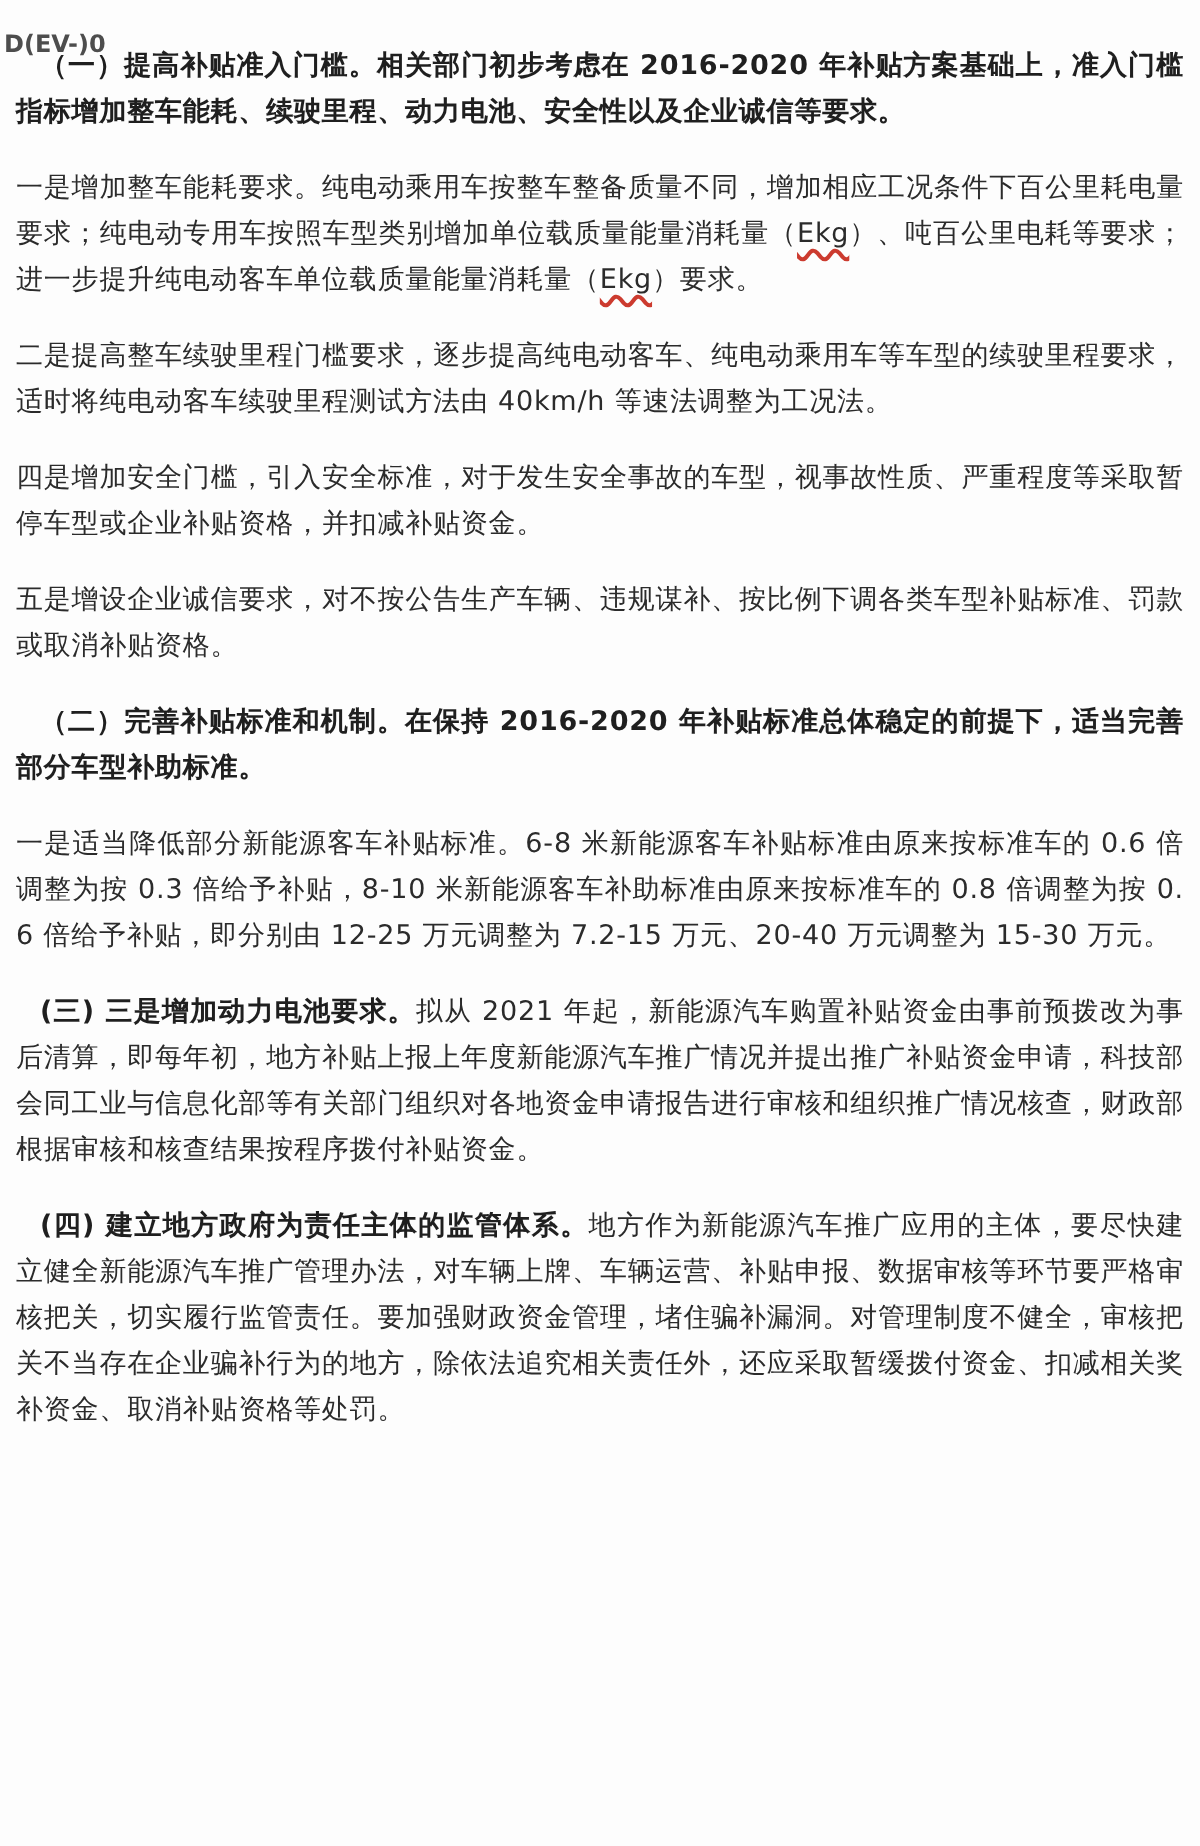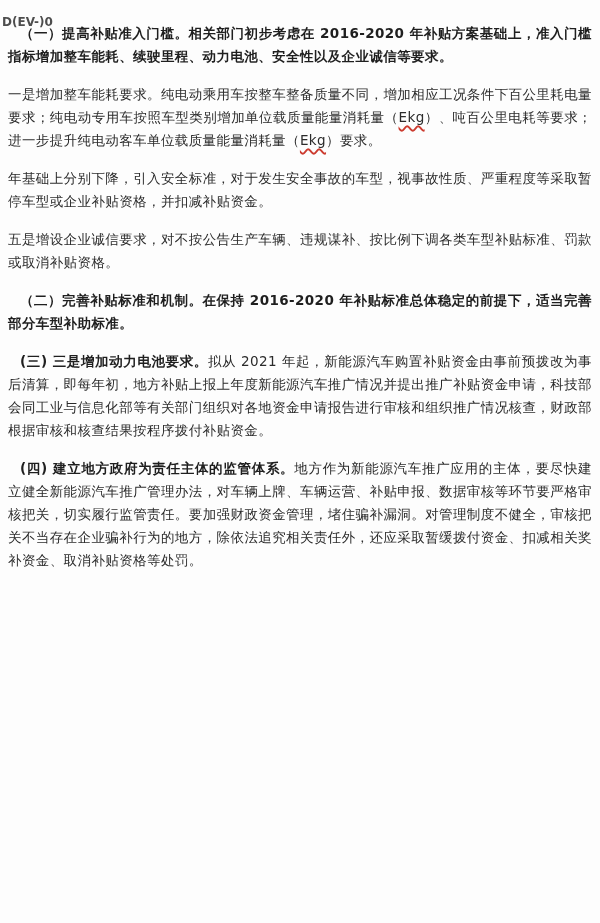--- a/index.html
+++ b/index.html
@@ -49,19 +49,21 @@
   }
 </style>
 </head>
 <body>
 
 <div class="doc">
   <span class="watermark">D(EV-)0</span>
   <div id="doc-body">
       <p class="para"><span class="seg-b">（一）提高补贴准入门槛。相关部门初步考虑在 2016-2020 年补贴方案基础上，准入门槛指标增加整车能耗、续驶里程、动力电池、安全性以及企业诚信等要求。</span></p>
       <p class="para"><span class="seg-n">一是增加整车能耗要求。纯电动乘用车按整车整备质量不同，增加相应工况条件下百公里耗电量要求；纯电动专用车按照车型类别增加单位载质量能量消耗量（</span><span class="seg-sq">Ekg</span><span class="seg-n">）、吨百公里电耗等要求；进一步提升纯电动客车单位载质量能量消耗量（</span><span class="seg-sq">Ekg</span><span class="seg-n">）要求。</span></p>
-      <p class="para"><span class="seg-n">年基础上分别下降，引入安全标准，对于发生安全事故的车型，视事故性质、严重程度等采取暂停车型或企业补贴资格，并扣减补贴资金。</span></p>
+      <p class="para"><span class="seg-n">二是提高整车续驶里程门槛要求，逐步提高纯电动客车、纯电动乘用车等车型的续驶里程要求，适时将纯电动客车续驶里程测试方法由 40km/h 等速法调整为工况法。</span></p>
+      <p class="para"><span class="seg-n">四是增加安全门槛，引入安全标准，对于发生安全事故的车型，视事故性质、严重程度等采取暂停车型或企业补贴资格，并扣减补贴资金。</span></p>
       <p class="para"><span class="seg-n">五是增设企业诚信要求，对不按公告生产车辆、违规谋补、按比例下调各类车型补贴标准、罚款或取消补贴资格。</span></p>
       <p class="para"><span class="seg-b">（二）完善补贴标准和机制。在保持 2016-2020 年补贴标准总体稳定的前提下，适当完善部分车型补助标准。</span></p>
+      <p class="para"><span class="seg-n">一是适当降低部分新能源客车补贴标准。6-8 米新能源客车补贴标准由原来按标准车的 0.6 倍调整为按 0.3 倍给予补贴，8-10 米新能源客车补助标准由原来按标准车的 0.8 倍调整为按 0.6 倍给予补贴，即分别由 12-25 万元调整为 7.2-15 万元、20-40 万元调整为 15-30 万元。</span></p>
       <p class="para"><span class="seg-b">(三) 三是增加动力电池要求。</span><span class="seg-n">拟从 2021 年起，新能源汽车购置补贴资金由事前预拨改为事后清算，即每年初，地方补贴上报上年度新能源汽车推广情况并提出推广补贴资金申请，科技部会同工业与信息化部等有关部门组织对各地资金申请报告进行审核和组织推广情况核查，财政部根据审核和核查结果按程序拨付补贴资金。</span></p>
       <p class="para"><span class="seg-b">(四) 建立地方政府为责任主体的监管体系。</span><span class="seg-n">地方作为新能源汽车推广应用的主体，要尽快建立健全新能源汽车推广管理办法，对车辆上牌、车辆运营、补贴申报、数据审核等环节要严格审核把关，切实履行监管责任。要加强财政资金管理，堵住骗补漏洞。对管理制度不健全，审核把关不当存在企业骗补行为的地方，除依法追究相关责任外，还应采取暂缓拨付资金、扣减相关奖补资金、取消补贴资格等处罚。</span></p>
     </div>
 </div>
 
 </body></html>

